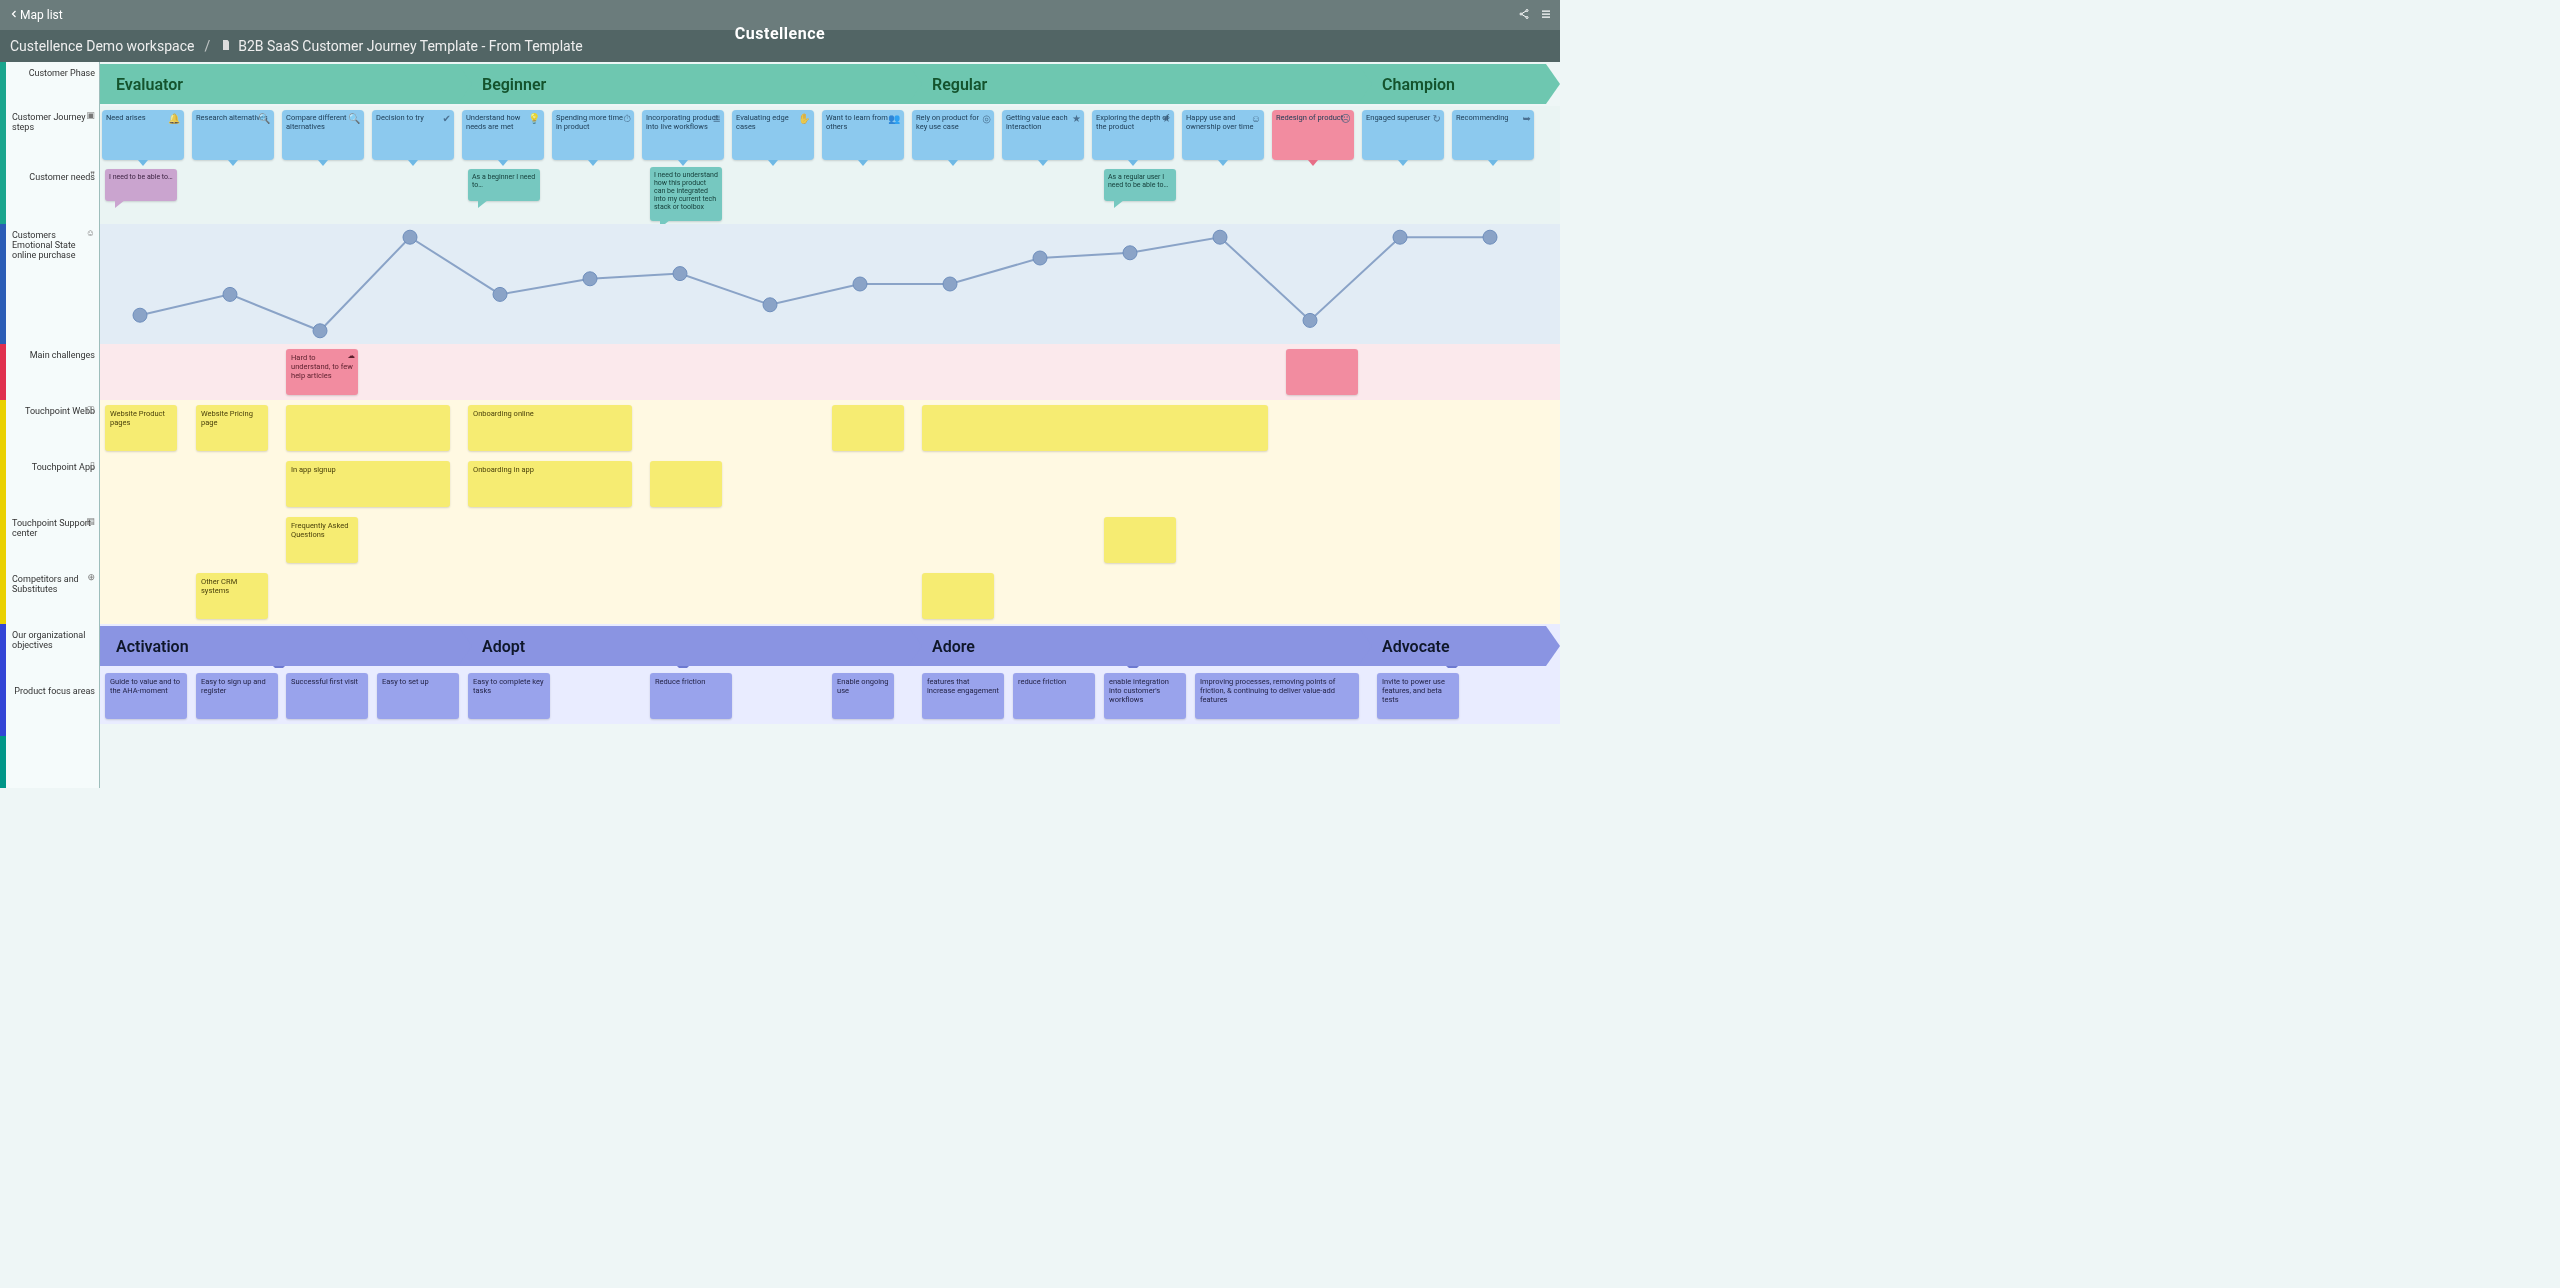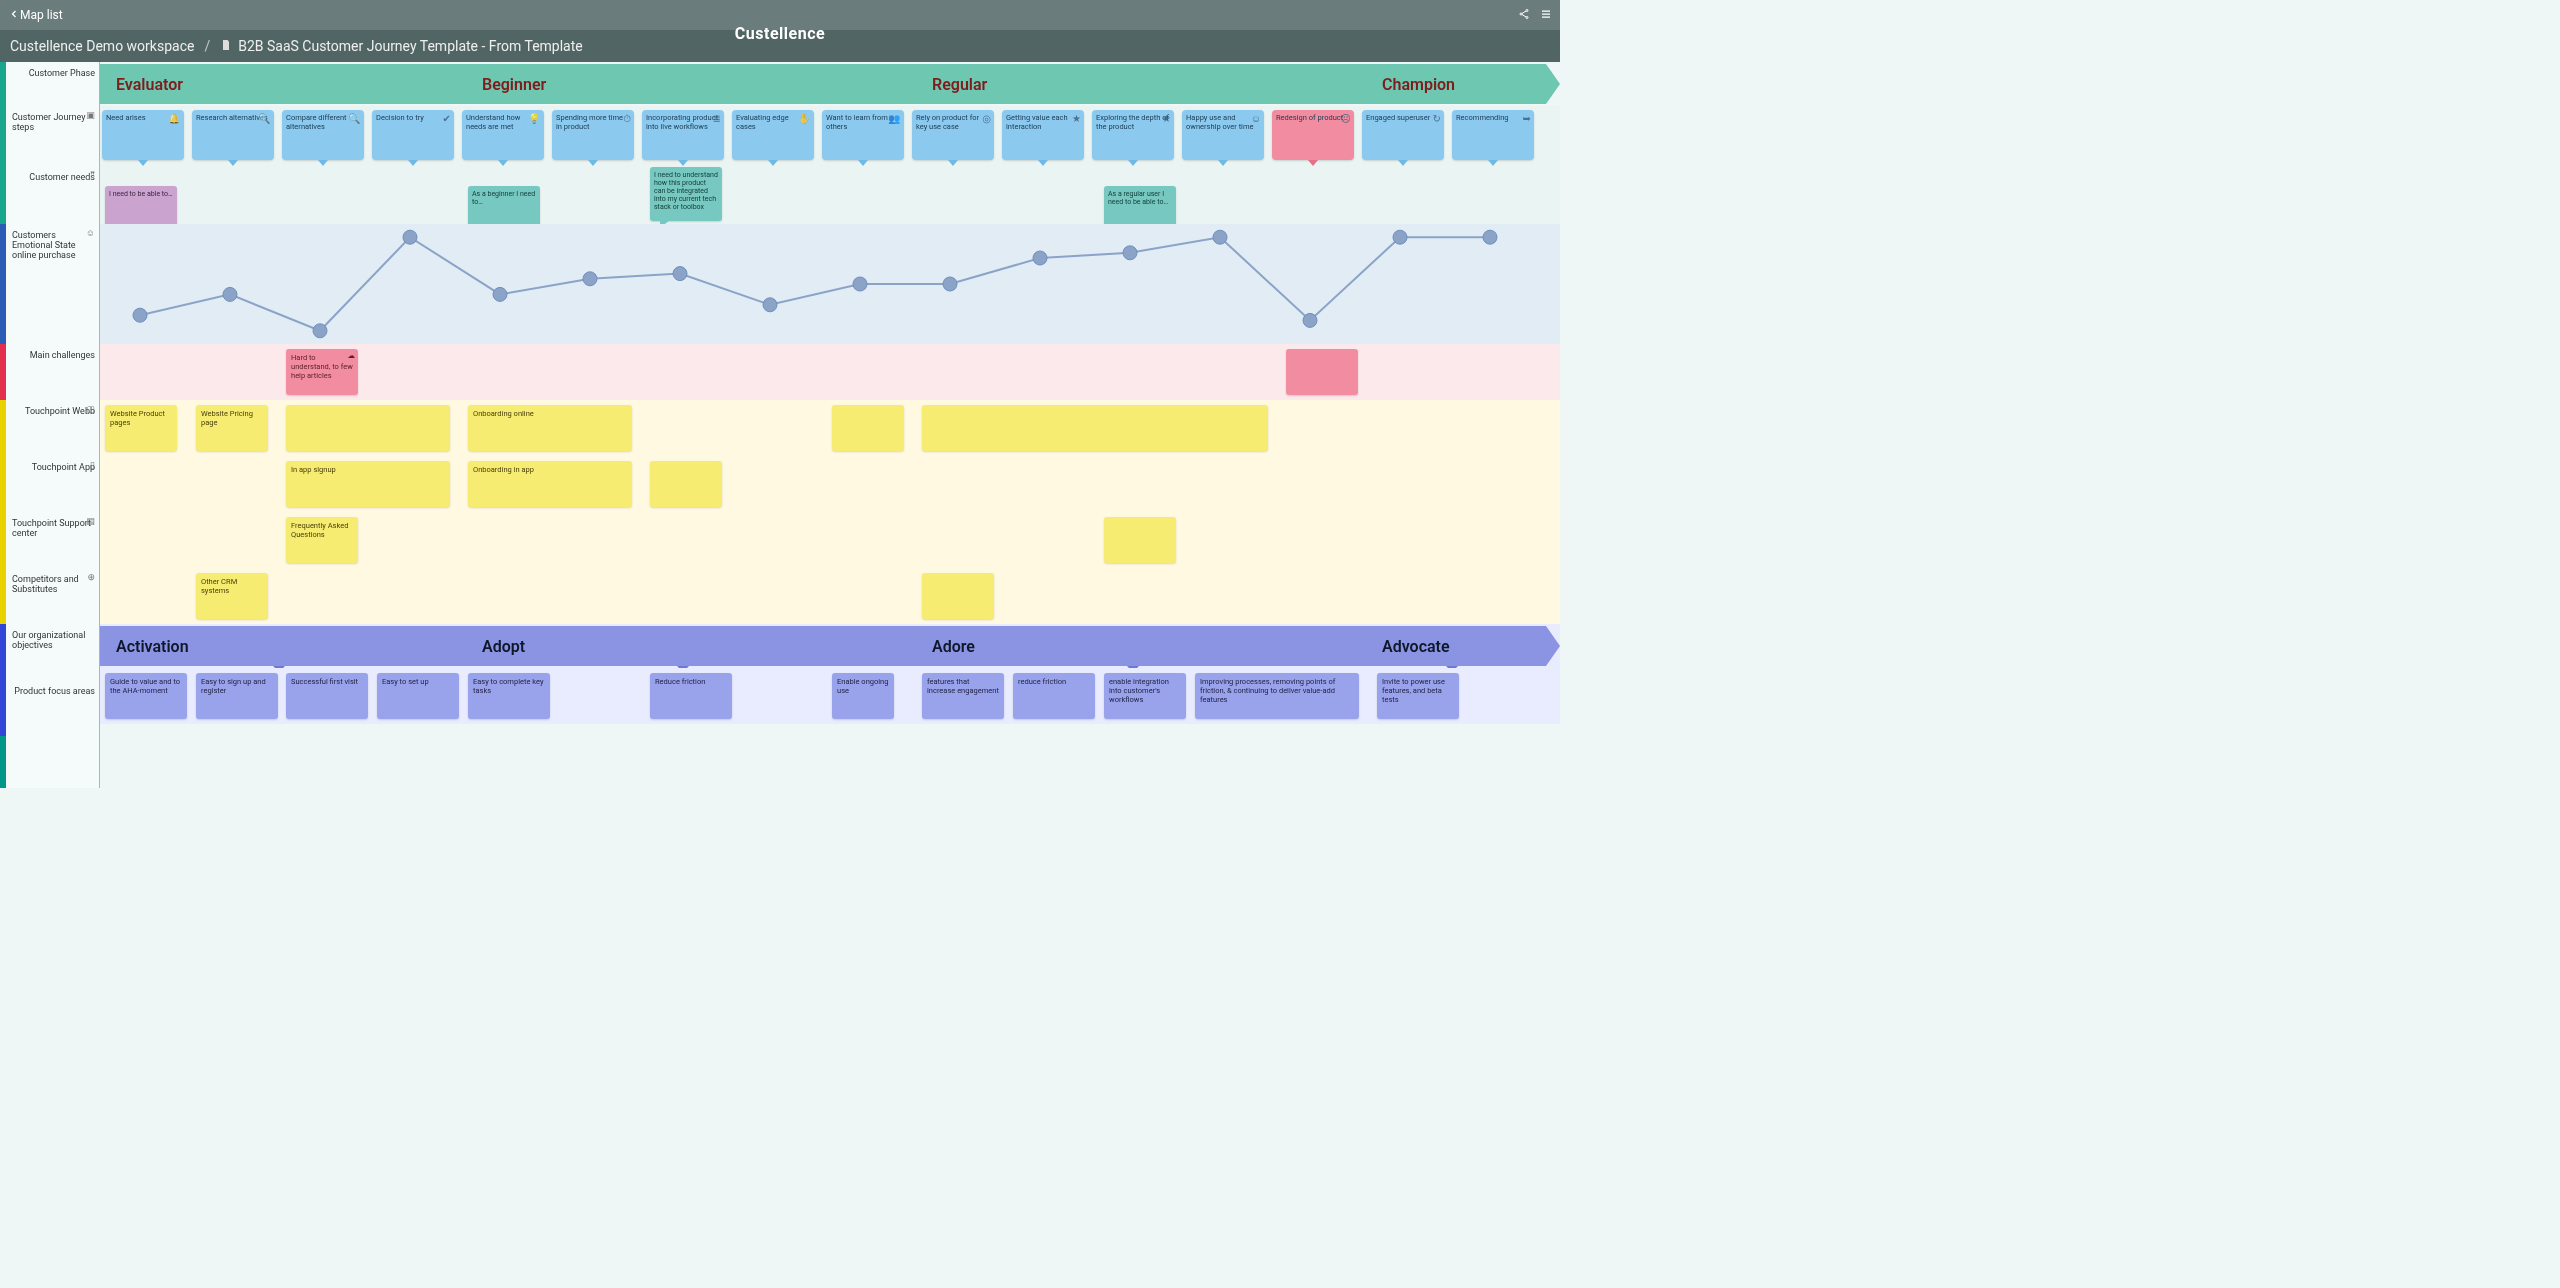--- a/index.html
+++ b/index.html
@@ -17,37 +17,37 @@
   .main { display:flex; height:calc(788px - 62px); }
   .gutter { width:6px; background:#009688;}
   .labels { width:94px; background:#f5fbfb; border-right:1px solid #9dbdbb; font-size:9px; color:#333; display:flex; flex-direction:column;align-items:flex-end;}
   .labels .lane { border-bottom:1px solid transparent; padding:6px 4px 6px 6px; position:relative; display:flex; align-items:flex-start;}
   .labels .lane .ic { position:absolute; right:4px; top:4px; color:#777; }
   .canvas { flex:1; overflow:hidden; position:relative;}
   .row { position:relative; }
 
   
   .phaseRow { height:44px; display:flex; gap:0; padding:2px 0 2px 0;}
-  .phase { position:relative; background:#6ec7b0; color:#7f1d1d; font-size:16px; font-weight:600; display:flex; align-items:center; padding-left:16px; height:40px; }
+  .phase { position:relative; background:#6ec7b0; color:#14532d; font-size:16px; font-weight:600; display:flex; align-items:center; padding-left:16px; height:40px; }
   .phase::after { content:""; position:absolute; right:-14px; top:0; width:0; height:0; border-top:20px solid transparent; border-bottom:20px solid transparent; border-left:14px solid #6ec7b0; z-index:2;}
   .phase.obj { background:#8a94e2; color:#0f172a;}
   .phase.obj::after { border-left-color:#8a94e2;}
   .phase + .phase { padding-left:24px;}
   
   
   .stepsRow { height:60px; display:flex; gap:8px; padding:4px 2px; background:#eaf4f3;}
   .card { width:82px; height:50px; border-radius:4px; padding:4px 4px; font-size:7.5px; line-height:1.15; position:relative; box-shadow:0 1px 2px rgba(0,0,0,.15); background:#8cc9ee; color:#1c3b54; cursor:pointer;}
   .card.pink { background:#f28ca0;}
   .card .ic { position:absolute; top:3px; right:3px; font-size:10px; color:#3a5b7a; opacity:.8;}
   .card .tail { position:absolute; bottom:-6px; left:50%; transform:translateX(-50%); width:0;height:0; border-left:5px solid transparent; border-right:5px solid transparent; border-top:6px solid #6fb9e5;}
   .card.pink .tail { border-top-color:#e76e87;}
 
   
   .needsRow { height:58px; background:#eaf4f3; position:relative;}
-  .note { position:absolute; top:20px; width:72px; height:44px; font-size:7px; padding:4px; border-radius:3px; box-shadow:0 1px 2px rgba(0,0,0,.15);}
+  .note { position:absolute; top:3px; width:72px; height:32px; font-size:7px; padding:4px; border-radius:3px; box-shadow:0 1px 2px rgba(0,0,0,.15);}
   .note.purple { background:#caa4cf; color:#3d2342;}
   .note.teal { background:#76c8c0; color:#133c37;}
   .note .spk { position:absolute; bottom:-7px; left:10px; width:0;height:0; border-left:0 solid transparent; border-right:10px solid transparent; }
   .note.purple .spk { border-top:8px solid #caa4cf;}
   .note.teal .spk   { border-top:8px solid #76c8c0;}
 
   
   .chartRow { height:120px; background:#e2ecf5; position:relative;}
   .chartRow svg { position:absolute; inset:0;}
 

